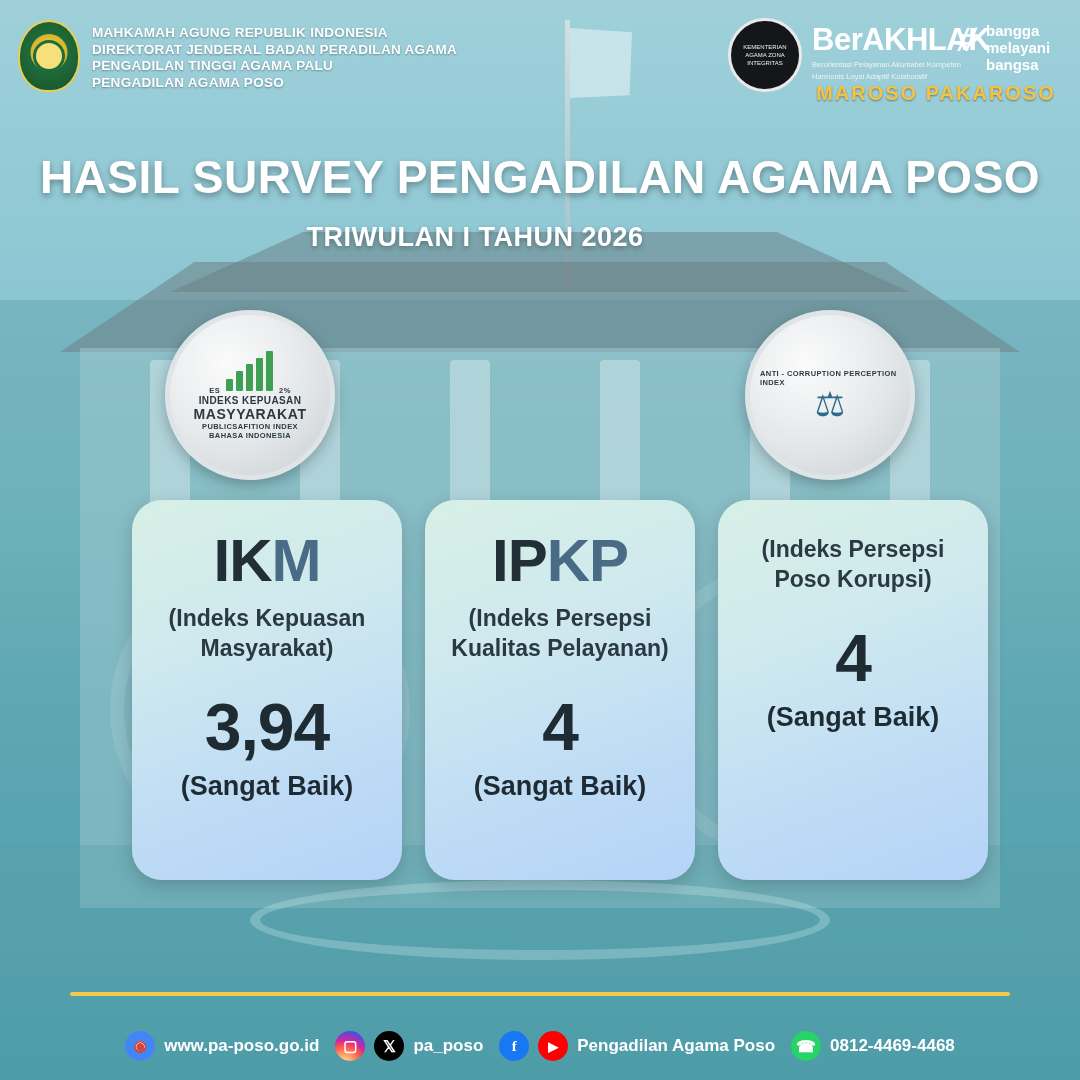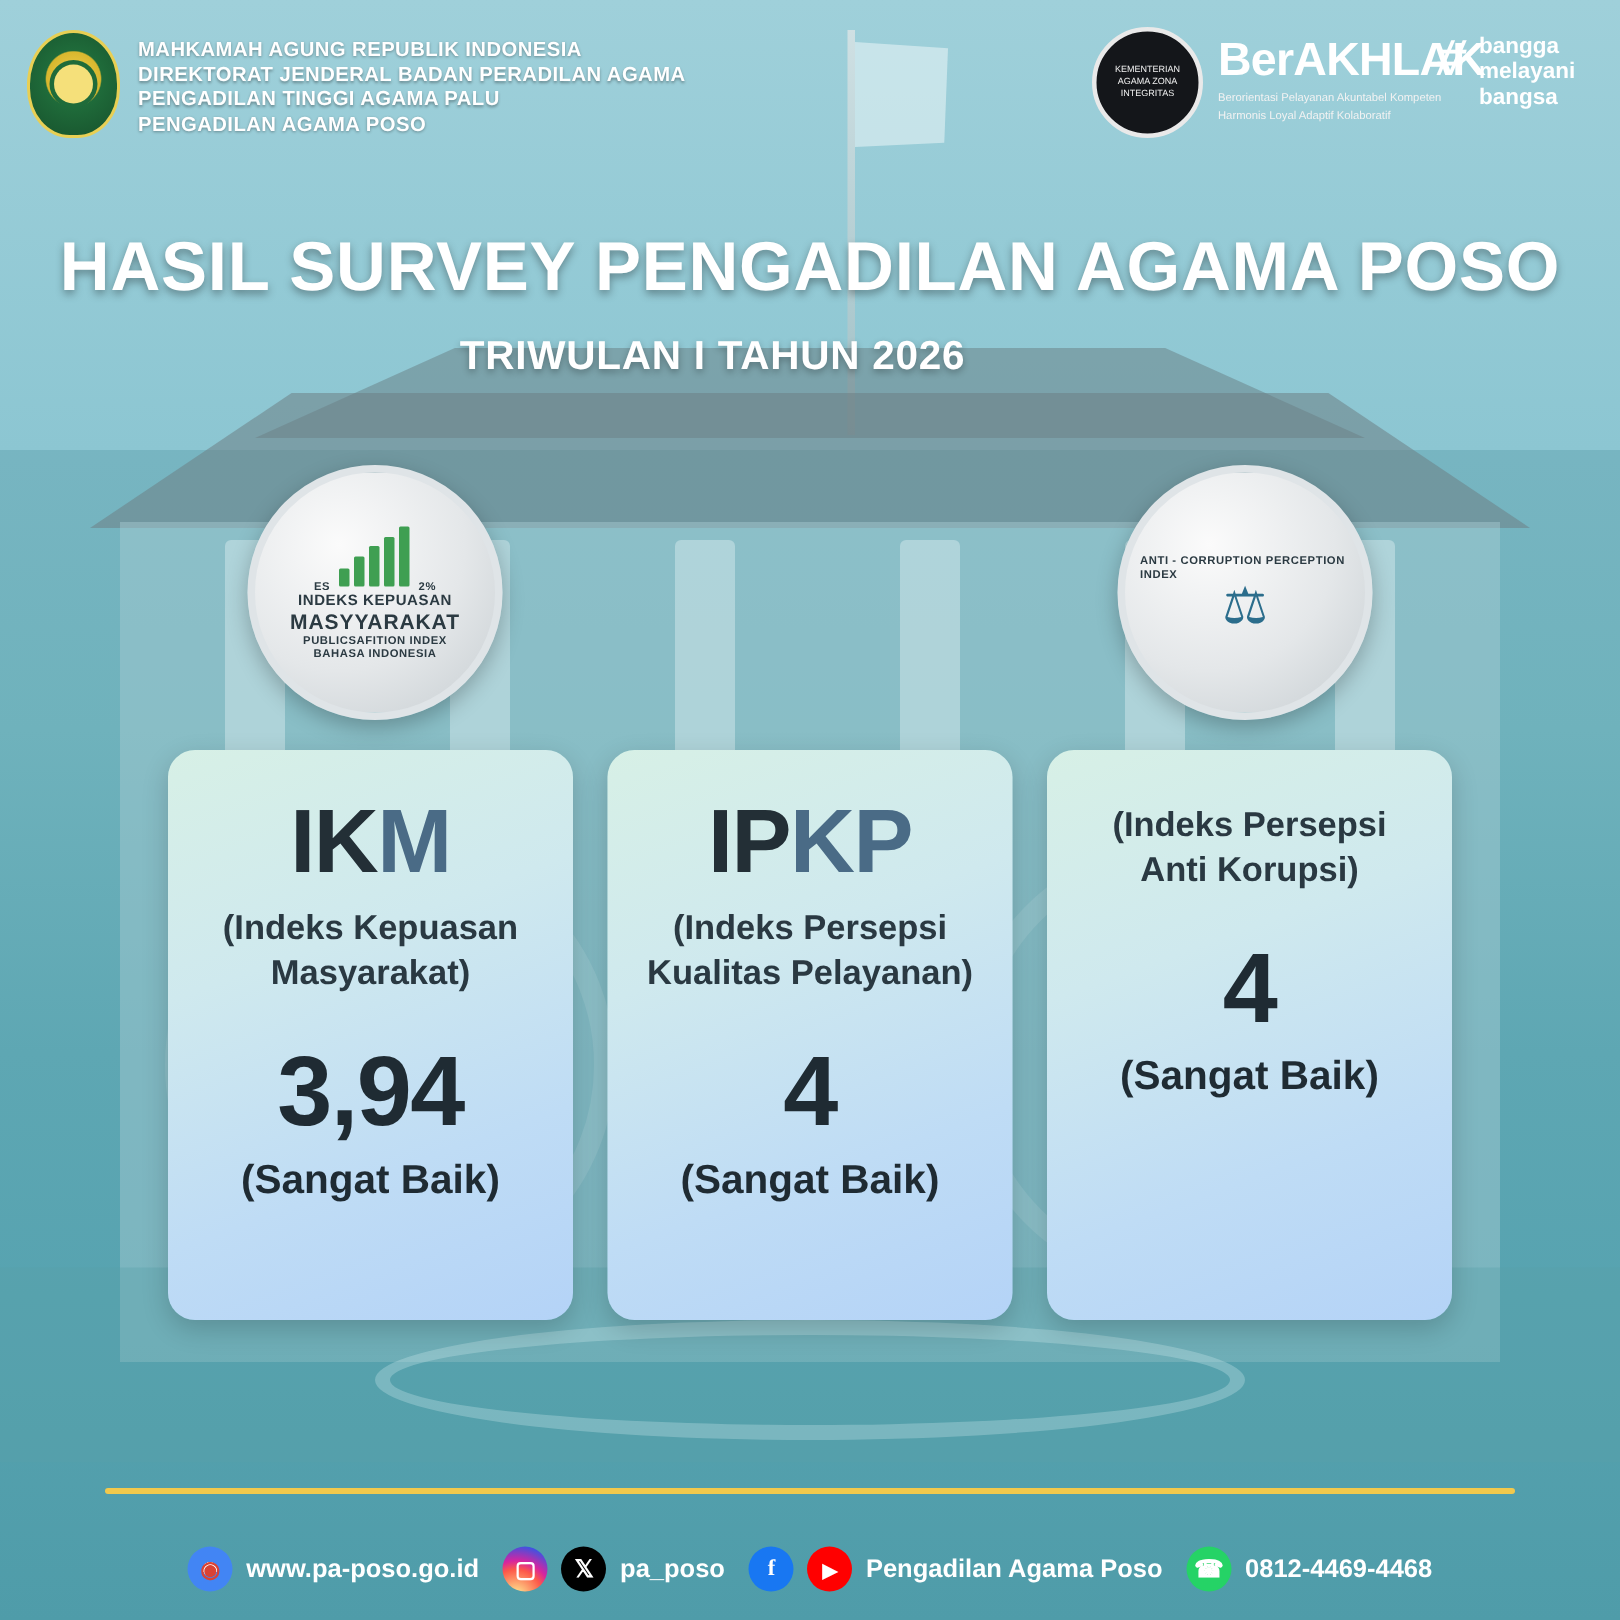--- a/index.html
+++ b/index.html
@@ -127,26 +127,27 @@
     text-align: left; color: #2b3a42; overflow: hidden;
   }
   .medal .m-top { font-size: 10px; font-weight: bold; letter-spacing: .4px; }
   .medal .m-big { font-size: 14px; font-weight: bold; letter-spacing: .6px; }
   .medal .m-small { font-size: 7.5px; font-weight: bold; letter-spacing: .4px; }
   .bars { display: flex; align-items: flex-end; gap: 3px; height: 40px; margin-bottom: 4px; }
   .bars i { display: block; width: 7px; background: #3f9f52; border-radius: 1px; }
   .scale-icon { font-size: 34px; color: #2b6d8c; line-height: 34px; }
   
   .card {
-    position: absolute; top: 500px; width: 270px; height: 380px; border-radius: 18px;
+    position: absolute; top: 500px; width: 270px; height: 380px; border-radius: 30px;
     background: linear-gradient(160deg, #d7f0e6 0%, #cfe9ee 35%, #bfdcf5 70%, #b4d3f7 100%);
     box-shadow: 0 6px 18px rgba(0,0,0,.18);
     text-align: center;
     display: flex; flex-direction: column; align-items: center;
     padding-top: 26px;
+    margin-left: 20px;
   }
   .card .c-code { font-size: 60px; font-weight: bold; color: #232f36; letter-spacing: -1px; }
   .card .c-code .accent { color: #4a6b86; }
   .card .c-desc {
     margin-top: 8px; font-size: 23px; font-weight: bold; color: #2a3942;
     line-height: 30px; padding: 0 14px;
   }
   .card .c-value {
     margin-top: 26px; font-size: 66px; font-weight: bold; color: #1f2b33; letter-spacing: -1px;
   }
@@ -213,20 +214,21 @@
       </div>
       <div class="ba-sub">Berorientasi Pelayanan Akuntabel Kompeten</div>
       <div class="ba-sub">Harmonis Loyal Adaptif Kolaboratif</div>
     </div>
     <div class="ba-hash">#</div>
     <div class="bangga">
       <div>bangga</div>
       <div>melayani</div>
       <div>bangsa</div>
     </div>
+    <div class="maroso">MAROSO PAKAROSO</div>
   </div>
 
   <div class="title">HASIL SURVEY PENGADILAN AGAMA POSO</div>
   <div class="subtitle">TRIWULAN I TAHUN 2026</div>
 
   <div class="medal" style="left:165px">
     <div style="display:flex;align-items:flex-end;gap:6px;">
       <span class="m-small">ES</span>
       <span class="bars">
         <i style="height:12px"></i>
@@ -269,21 +271,21 @@
       <div>(Indeks Persepsi</div>
       <div>Kualitas Pelayanan)</div>
     </div>
     <div class="c-value">4</div>
     <div class="c-label">(Sangat Baik)</div>
   </div>
 
   <div class="card" style="left:698px">
     <div class="c-desc">
       <div>(Indeks Persepsi</div>
-      <div>Anti Korupsi)</div>
+      <div>Poso Korupsi)</div>
     </div>
     <div class="c-value">4</div>
     <div class="c-label">(Sangat Baik)</div>
   </div>
 
   <div class="divider"></div>
   <div class="footer">
     <div class="f-item">
       <span class="ico ico-web">◉</span>
       <span>www.pa-poso.go.id</span>

